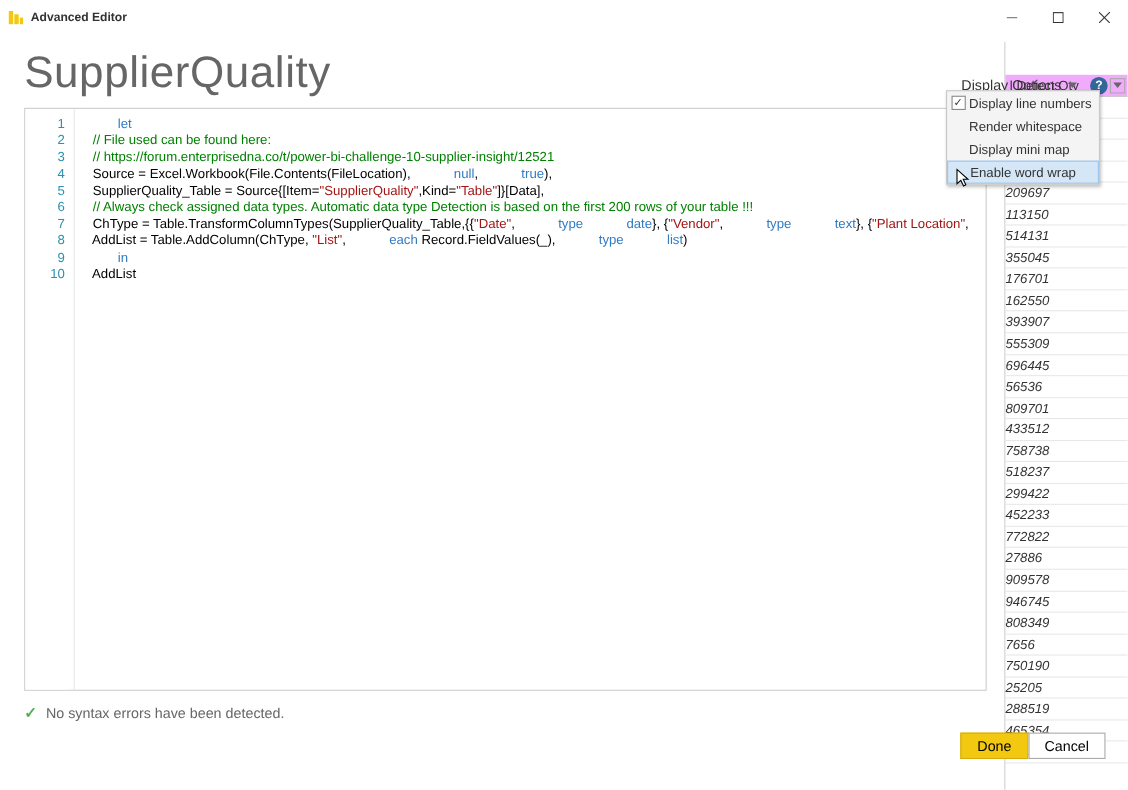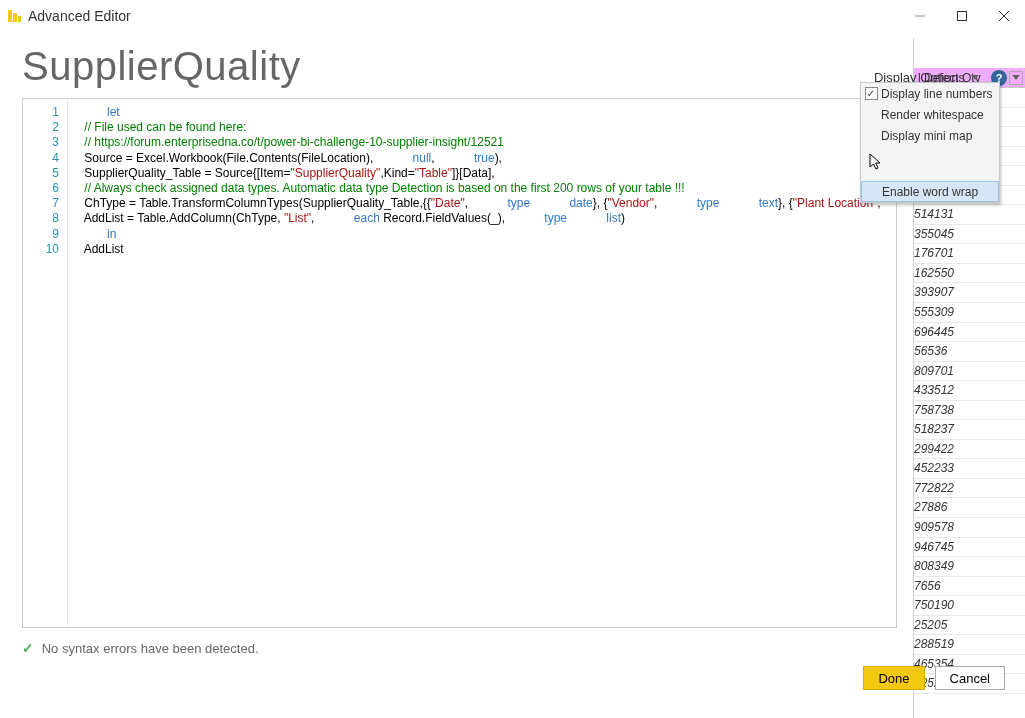--- a/index.html
+++ b/index.html
@@ -1,20 +1,20 @@
 <!DOCTYPE html>
 <html><head>
   <meta charset="utf-8">
   <style>
     * { margin:0; padding:0; box-sizing:border-box; font-family:"Segoe UI",Arial,sans-serif; }
     body { width:1025px; height:718px; background:#fff; overflow:hidden; position:relative; }
     
     .titlebar { height:32px; display:flex; align-items:center; padding-left:6px; border-bottom:0; }
     .titlebar-icon { width:16px; height:16px; margin-right:6px; }
-    .titlebar-title { font-size:14px; color:#333; flex:1; }
+    .titlebar-title { font-size:11px; color:#333; flex:1;font-weight:bold; }
     .win-btns { display:flex; }
     .win-btn { width:42px; height:32px; display:flex; align-items:center; justify-content:center; color:#333; }
     .win-btn svg { width:10px; height:10px; }
     
     .query-name { font-size:40px; color:#666; font-weight:300; padding:12px 0 10px 22px; letter-spacing:.5px; }
     
     .opts-row { position:absolute; top:68px; right:18px; display:flex; align-items:center; gap:8px; }
     .disp-opts { font-size:13px; color:#333; padding:2px 4px; display:flex; align-items:center; gap:6px; }
     .caret-down { width:0; height:0; border-left:4px solid transparent; border-right:4px solid transparent; border-top:5px solid #666; }
     .help { width:16px; height:16px; border-radius:50%; background:#336699; color:#fff; font-size:11px; font-weight:bold; display:flex; align-items:center; justify-content:center; }
@@ -22,31 +22,31 @@
     .editor { position:absolute; left:22px; top:98px; right:128px; bottom:90px; border:1px solid #ccc; background:#fff; font-family:Consolas,"Courier New",monospace; font-size:12px; overflow:hidden; }
     .gutter { position:absolute; left:0; top:0; bottom:0; width:40px; background:#fff; text-align:right; padding:6px 4px 0 0; color:#2b91af; }
     .gutter div { height:15.2px; line-height:15.2px; }
     .gutter-sep { position:absolute; left:44px; top:0; bottom:0; width:1px; background:#e8e8e8; }
     .code { position:absolute; left:48px; right:0; top:0; bottom:0; padding:6px 4px 0 0; white-space:pre; color:#000; }
     .code .ln { height:15.2px; line-height:15.2px; }
     .kw{color:#317ac4;margin-left:36px;} .str{color:#a31515;} .com{color:#008000;}
     
     .menu { position:absolute; top:82px; right:25px; width:140px; background:#f4f4f4; border:1px solid #c8c8c8; box-shadow:1px 2px 3px rgba(0,0,0,.25); z-index:50; }
     .menu-item { display:flex; align-items:center; height:21px; font-size:12px; color:#333; padding:0 4px 0 0; }
-    .menu-item.hover { background:#d5e7f7; border:1px solid #9ac3eb; height:21px;margin-top:35px; }
+    .menu-item.hover { background:#d5e7f7; border:1px solid #9ac3eb; height:21px; }
     .chk { width:20px; display:flex; align-items:center; justify-content:center; }
     .chk-box { width:13px; height:13px; border:1px solid #888; background:#fff; display:flex; align-items:center; justify-content:center; }
     .chk-box.on::after { content:"✓"; font-size:10px; color:#333; line-height:1; }
     
     .cursor-ptr { position:absolute; top:153px; right:142px; z-index:60; }
     
     .status { position:absolute; left:22px; bottom:62px; display:flex; align-items:center; gap:8px; font-size:13px; color:#666; }
     .tick { color:#4caf50; font-size:14px; font-weight:bold; }
     
-    .footer { position:absolute; right:20px; bottom:28px; display:flex; gap:10px; }
+    .footer { position:absolute; right:20px; bottom:28px; display:flex; }
     .btn { height:24px; padding:0 14px; font-size:13px; border:1px solid #aaa; background:#fff; display:flex; align-items:center; }
     .btn.primary { background:#f2c811; border-color:#d4ad0c; }
     
     .bgcol { position:absolute; top:38px; right:0; width:112px; bottom:0; border-left:1px solid #d0d0d0; background:#fff; }
     .bg-head { height:20px; border-bottom:1px solid #c8c8c8; background:#f0abfc; display:flex; align-items:center; justify-content:space-between; padding:0 2px 0 4px; font-size:12px; color:#333;margin-top:30px; }
     .dd { width:14px; height:14px; border:1px solid #aaa; display:flex; align-items:center; justify-content:center; }
     .cells { }
     .cell { height:19.55px; border-bottom:1px solid #e8e8e8; font-size:12px; color:#333; text-align:left; padding:2px 4px 0 0; font-style:italic; font-family:"Segoe UI",Arial,sans-serif; }
   </style>
 </head>

